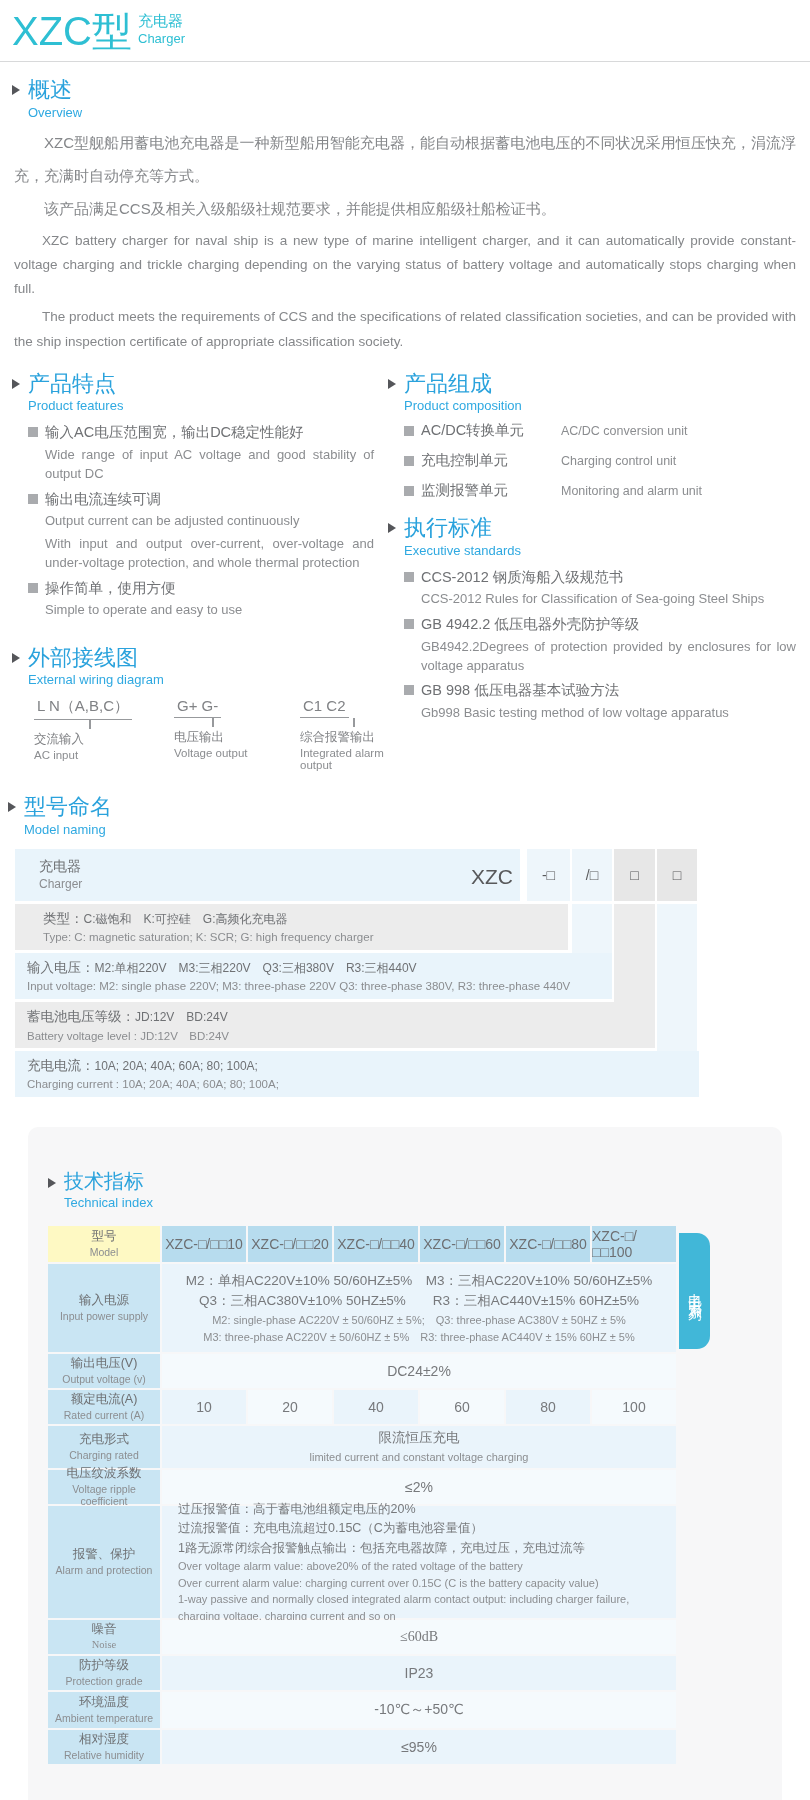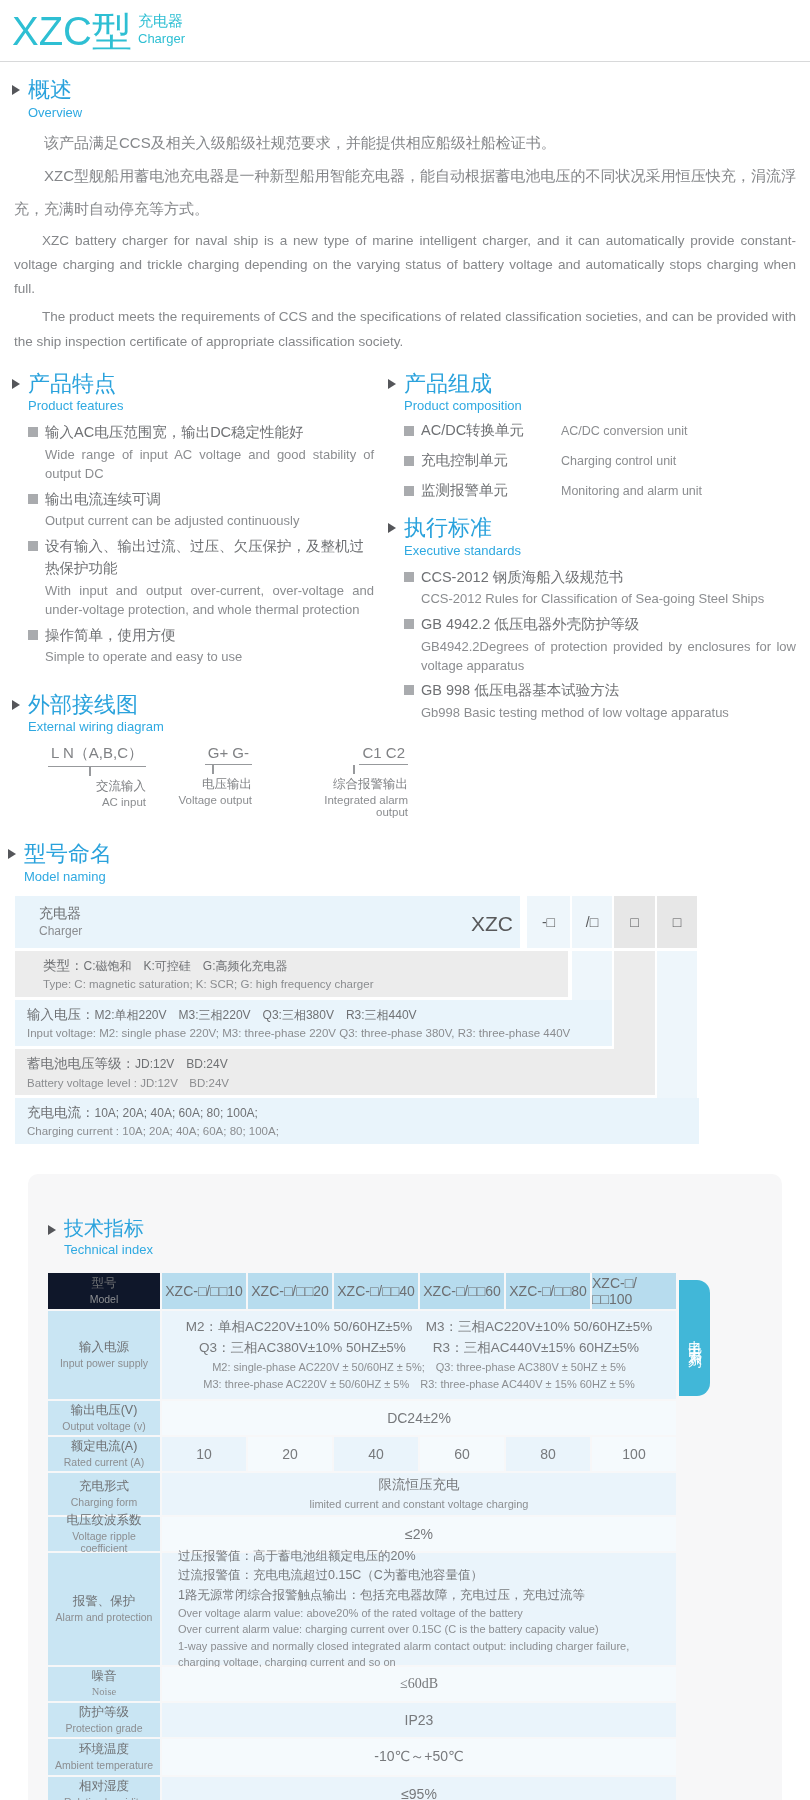--- a/index.html
+++ b/index.html
@@ -36,21 +36,21 @@
   .brow{display:flex;}
   .sq{width:10px;height:10px;background:#a9abae;margin:6px 7px 0 0;flex:none;}
   .bzh{font-size:14.5px;color:#6f7174;line-height:1.55;}
   .ben{font-size:13px;color:#8b8d90;line-height:1.45;margin:2px 0 4px 17px;text-align:justify;}
   .crow{display:flex;align-items:center;margin-bottom:11px;}
   .czh{font-size:14.5px;color:#6f7174;width:128px;flex:none;}
   .cen{font-size:12.5px;color:#8b8d90;margin-left:12px;}
   
   .wiring{margin-top:24px;}
   .wgroups{display:flex;margin:10px 0 0 22px;}
-  .wg{text-align:right;}
+  .wg{text-align:left;}
   .wg1{min-width:112px;}
   .wg2{min-width:78px;margin-left:28px;}
   .wg3{min-width:108px;margin-left:48px;}
   .wterm{font-size:15px;color:#808285;border-bottom:1.5px solid #97999c;padding:0 3px 3px;display:inline-block;}
   .wtick{width:1.5px;height:9px;background:#97999c;margin:0 auto;}
   .wzh{font-size:12.5px;color:#808285;margin-top:2px;}
   .wen{font-size:11.5px;color:#8b8d90;margin-top:1px;}
   
   .naming{margin:22px 0 0 8px;}
   .ntable{position:relative;margin:12px 15px 0 7px;height:252px;}
@@ -79,21 +79,21 @@
   
   .panel{position:relative;margin:26px 28px 0 28px;background:#f7f7f8;border-radius:10px;
          padding:42px 0 18px 20px;box-sizing:border-box;height:790px;}
   .panel .shead .tz{font-size:20px;}
   .ttable{margin-top:16px;width:628px;}
   .trow{display:flex;margin-bottom:2px;}
   .tlabel{width:112px;flex:none;background:#c9e5f3;display:flex;flex-direction:column;
           justify-content:center;align-items:center;text-align:center;margin-right:2px;padding:2px 2px;box-sizing:border-box;}
   .tlabel .lz{font-size:12.5px;color:#6d6f72;line-height:1.25;}
   .tlabel .le{font-size:10.5px;color:#8c8e91;line-height:1.2;margin-top:1px;}
-  .thead .tlabel{background:#0f172a;text-align:center;}
+  .thead .tlabel{background:#fef9c3;text-align:center;}
   .tcell{width:84px;flex:none;margin-right:2px;display:flex;align-items:center;justify-content:center;
          font-size:14px;color:#77797c;box-sizing:border-box;}
   .tcell:last-child{margin-right:0;}
   .thead .tcell{background:#b7dcee;font-size:14px;color:#6d6f72;}
   .tdata{flex:1;display:flex;flex-direction:column;align-items:center;justify-content:center;background:#eaf4fb;}
   .bgA{background:#eaf4fb;} .bgB{background:#f5fafd;}
   .tdata.left{align-items:flex-start;padding-left:16px;}
   .dz{font-size:13.5px;color:#77797c;line-height:1.55;}
   .de{font-size:11px;color:#8c8e91;line-height:1.5;}
   .val{font-size:14px;color:#77797c;}
@@ -120,22 +120,22 @@
 
 <div class="ov">
   <div class="shead">
     <span class="arr"></span>
     <span class="tt">
       <span class="tz">概述</span>
       <span class="te">Overview</span>
     </span>
   </div>
   <div class="ovbody">
+    <p class="pzh">XZC型舰船用蓄电池充电器是一种新型船用智能充电器，能自动根据蓄电池电压的不同状况采用恒压快充，涓流浮充，充满时自动停充等方式。</p>
     <p class="pzh">该产品满足CCS及相关入级船级社规范要求，并能提供相应船级社船检证书。</p>
-    <p class="pzh">XZC型舰船用蓄电池充电器是一种新型船用智能充电器，能自动根据蓄电池电压的不同状况采用恒压快充，涓流浮充，充满时自动停充等方式。</p>
     <p class="pen">XZC battery charger for naval ship is a new type of marine intelligent charger, and it can automatically provide constant-voltage charging and trickle charging depending on the varying status of battery voltage and automatically stops charging when full.</p>
     <p class="pen">The product meets the requirements of CCS and the specifications of related classification societies, and can be provided with the ship inspection certificate of appropriate classification society.</p>
   </div>
 </div>
 
 <div class="cols">
 
   <div class="colL">
     <div class="shead">
       <span class="arr"></span>
@@ -153,24 +153,20 @@
         <div class="ben">Wide range of input AC voltage and good stability of output DC</div>
       </div>
       <div class="bitem">
         <div class="brow">
             <span class="sq"></span>
           <span class="bzh">输出电流连续可调</span>
           </div>
         <div class="ben">Output current can be adjusted continuously</div>
       </div>
       <div class="bitem">
-        <div class="brow">
-            <span class="sq"></span>
-          <span class="bzh">设有输入、输出过流、过压、欠压保护，及整机过热保护功能</span>
-          </div>
         <div class="ben">With input and output over-current, over-voltage and under-voltage protection, and whole thermal protection</div>
       </div>
       <div class="bitem">
         <div class="brow">
             <span class="sq"></span>
           <span class="bzh">操作简单，使用方便</span>
           </div>
         <div class="ben">Simple to operate and easy to use</div>
       </div>
     </div>
@@ -365,21 +361,21 @@
       <div class="tcell bgB">20</div>
       <div class="tcell bgA">40</div>
       <div class="tcell bgB">60</div>
       <div class="tcell bgA">80</div>
       <div class="tcell bgB">100</div>
     </div>
 
     <div class="trow h-form">
       <div class="tlabel">
           <span class="lz">充电形式</span>
-        <span class="le">Charging form</span>
+        <span class="le">Charging rated</span>
         </div>
       <div class="tdata bgA">
         <span class="dz">限流恒压充电</span>
         <span class="de">limited current and constant voltage charging</span>
       </div>
     </div>
 
     <div class="trow h-rip">
       <div class="tlabel">
           <span class="lz">电压纹波系数</span>

